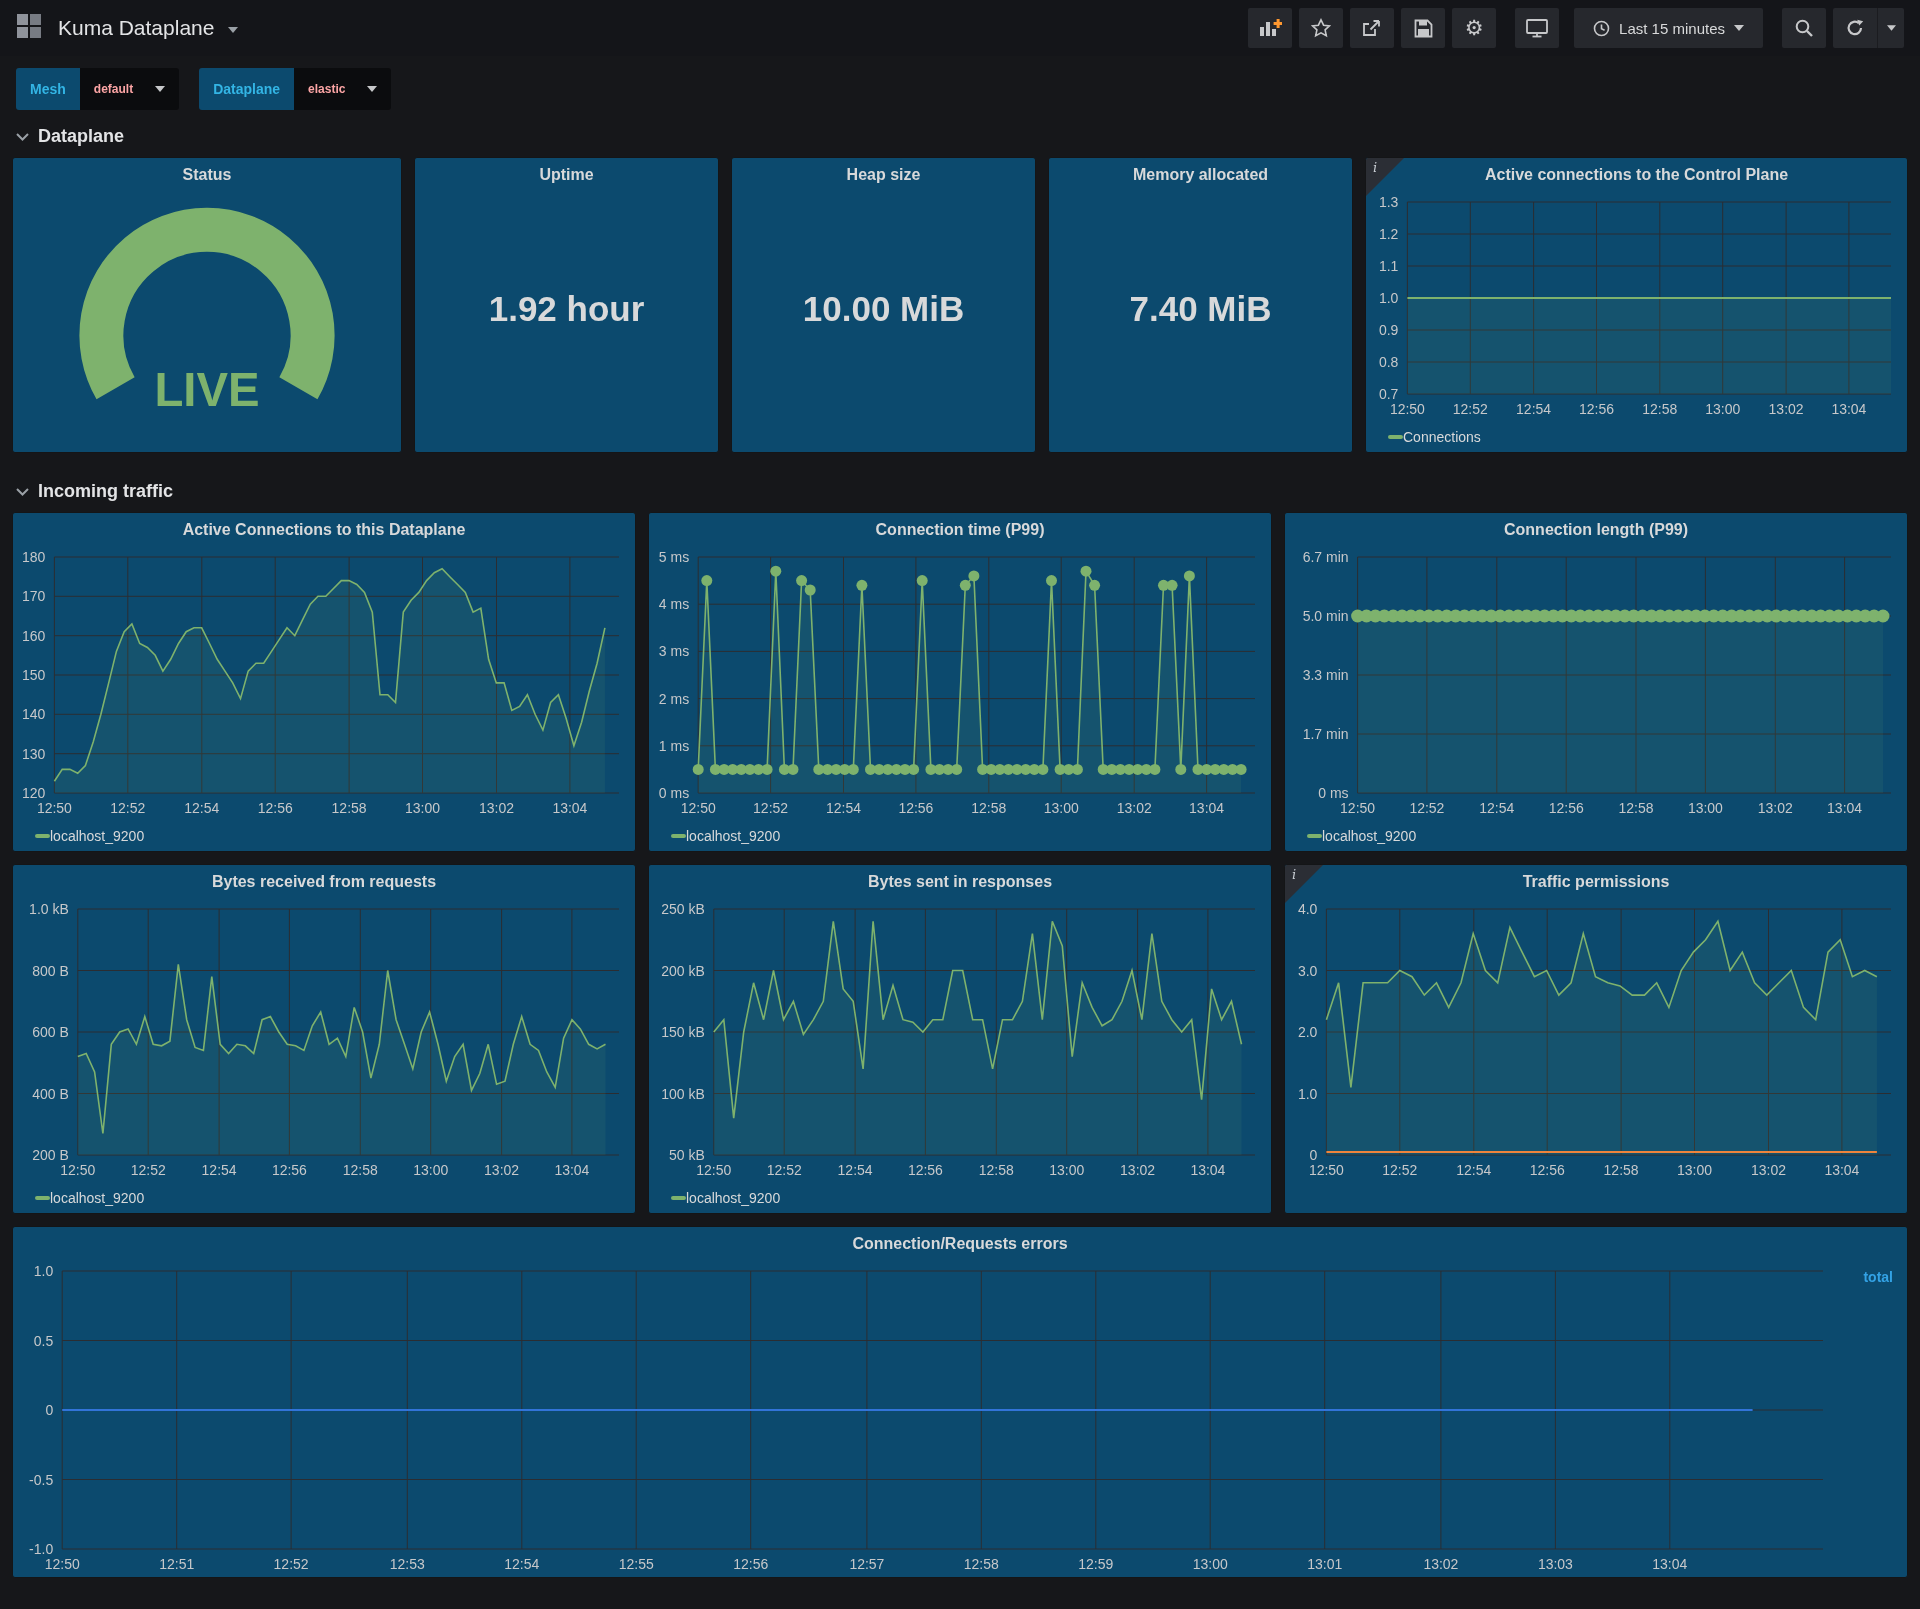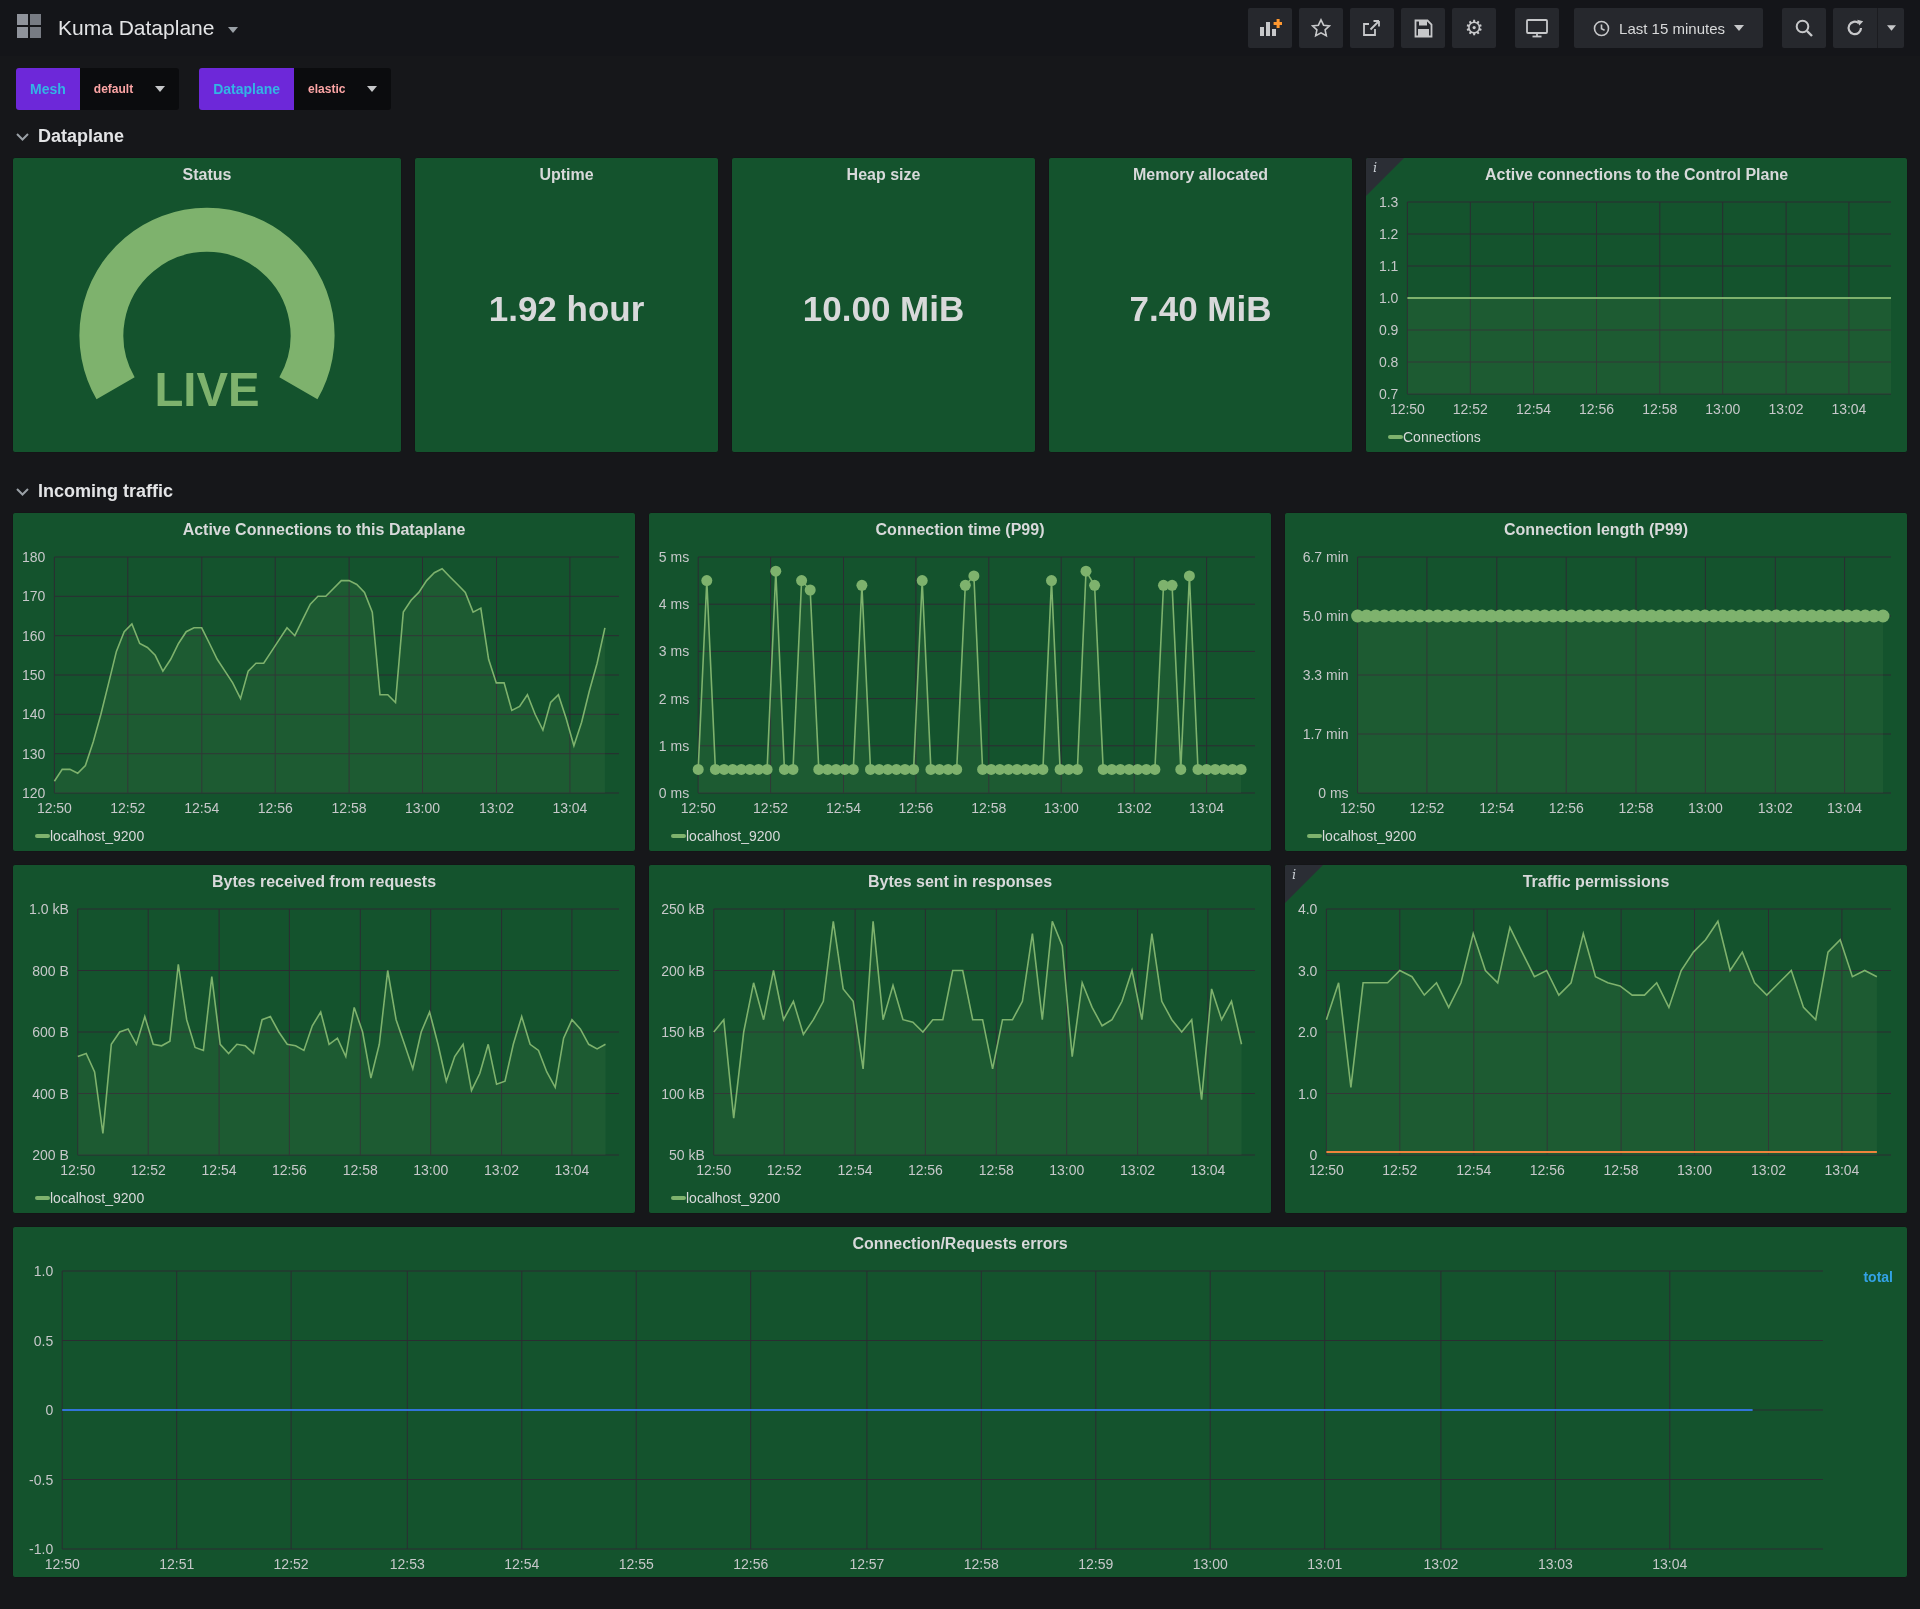--- a/index.html
+++ b/index.html
@@ -18,30 +18,30 @@
   .icon-btn{height:40px;min-width:44px;background:#26282d;border-radius:2px;display:flex;align-items:center;justify-content:center;cursor:pointer;}
   .icon-btn svg{display:block;}
   .gear-glyph{font-family:"DejaVu Sans",sans-serif;font-size:21px;color:#c7c8ca;line-height:1;}
   .timepicker{display:flex;align-items:center;gap:9px;padding:0 19px;font-size:15px;font-weight:500;color:#d8d9da;margin-left:8px;}
   .refresh-btn{display:flex;align-items:stretch;padding:0;}
   .refresh-main{display:flex;align-items:center;justify-content:center;width:44px;}
   .refresh-caret{display:flex;align-items:center;justify-content:center;width:26px;border-left:1px solid #1b1c20;}
   
   .submenu{display:flex;gap:20px;padding:12px 16px 0;}
   .var-pill{display:flex;height:42px;border-radius:3px;overflow:hidden;cursor:pointer;}
-  .var-label{background:#6d28d9;color:#33B5E5;font-weight:700;font-size:14px;display:flex;align-items:center;padding:0 14px;}
+  .var-label{background:#0c4a6e;color:#33B5E5;font-weight:700;font-size:14px;display:flex;align-items:center;padding:0 14px;}
   .var-value{background:#0b0c0e;color:#fca5a5;font-weight:700;font-size:12px;display:flex;align-items:center;gap:22px;padding:0 14px;}
   
   .section-header{display:flex;align-items:center;gap:9px;padding:16px 16px 10px;font-size:18px;font-weight:700;color:#e3e4e6;cursor:pointer;}
   .grid-row{display:grid;gap:12px;margin:0 12px 12px;}
   .row1{grid-template-columns:390px 305px 305px 305px 1fr;height:296px;}
   .row2{grid-template-columns:1fr 1fr 1fr;height:340px;}
   .row3{grid-template-columns:1fr 1fr 1fr;height:350px;}
   .row4{grid-template-columns:1fr;height:352px;}
-  .panel{background:#14532d;border:1px solid #141517;border-radius:3px;position:relative;display:flex;flex-direction:column;overflow:hidden;}
+  .panel{background:#0c4a6e;border:1px solid #141517;border-radius:3px;position:relative;display:flex;flex-direction:column;overflow:hidden;}
   .panel-title{height:34px;flex:none;display:flex;align-items:center;justify-content:center;font-size:16px;font-weight:700;color:#d8d9da;cursor:pointer;}
   .chart-body{flex:1;position:relative;}
   .chart-body svg{position:absolute;top:0;left:0;}
   .legend{flex:none;height:30px;display:flex;align-items:center;gap:0;padding-left:22px;font-size:14px;color:#d8d9da;}
   .swatch{width:15px;height:4px;border-radius:2px;display:inline-block;}
   .legend-label{cursor:pointer;}
   .legend-right{position:absolute;top:42px;right:14px;font-size:14px;font-weight:700;z-index:2;}
   .stat-value{flex:1;display:flex;align-items:center;justify-content:center;font-size:35px;font-weight:700;color:#d8d9da;padding-bottom:26px;}
   .gauge-wrap{flex:1;display:flex;align-items:center;justify-content:center;padding-bottom:6px;}
   .gauge-live{font-size:43px;font-weight:700;fill:#7EB26D;}

